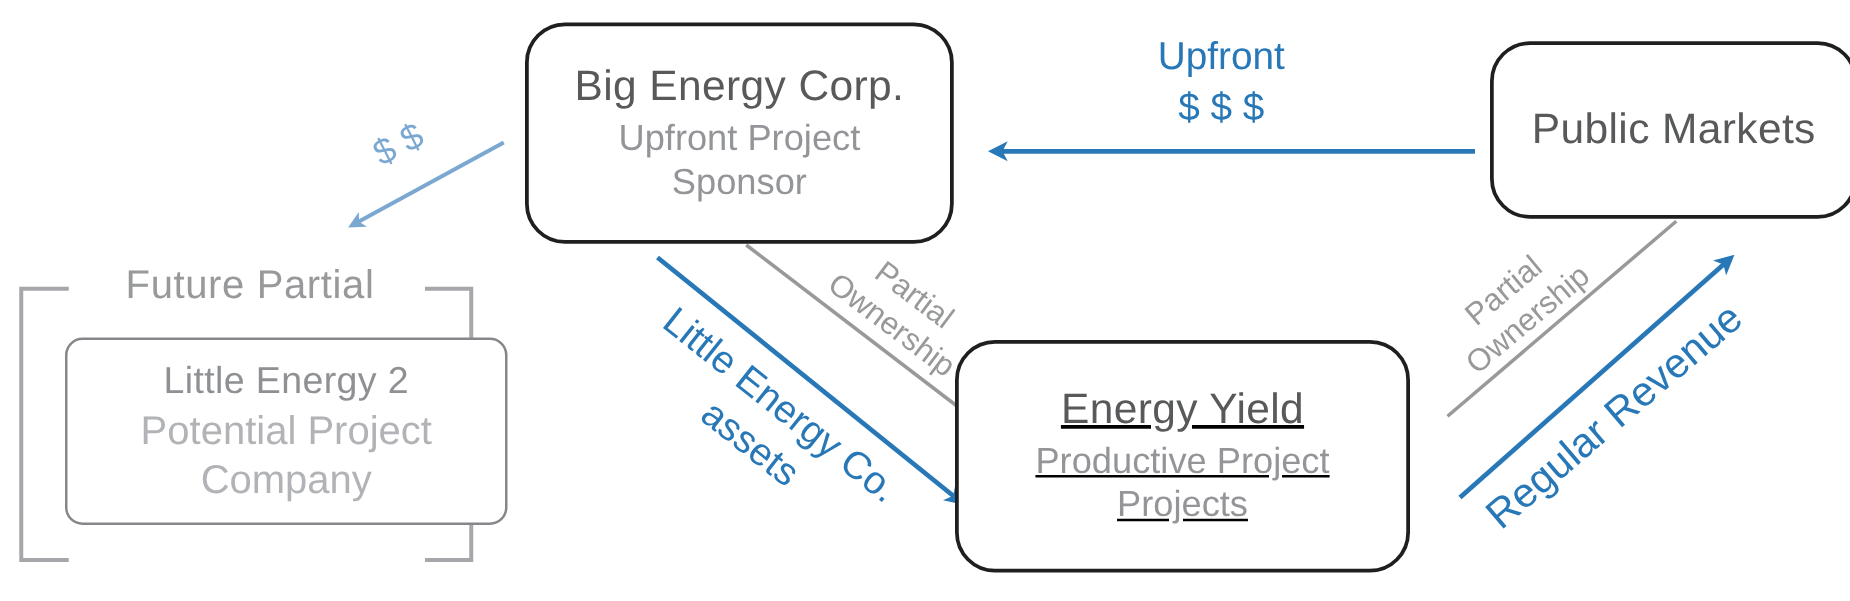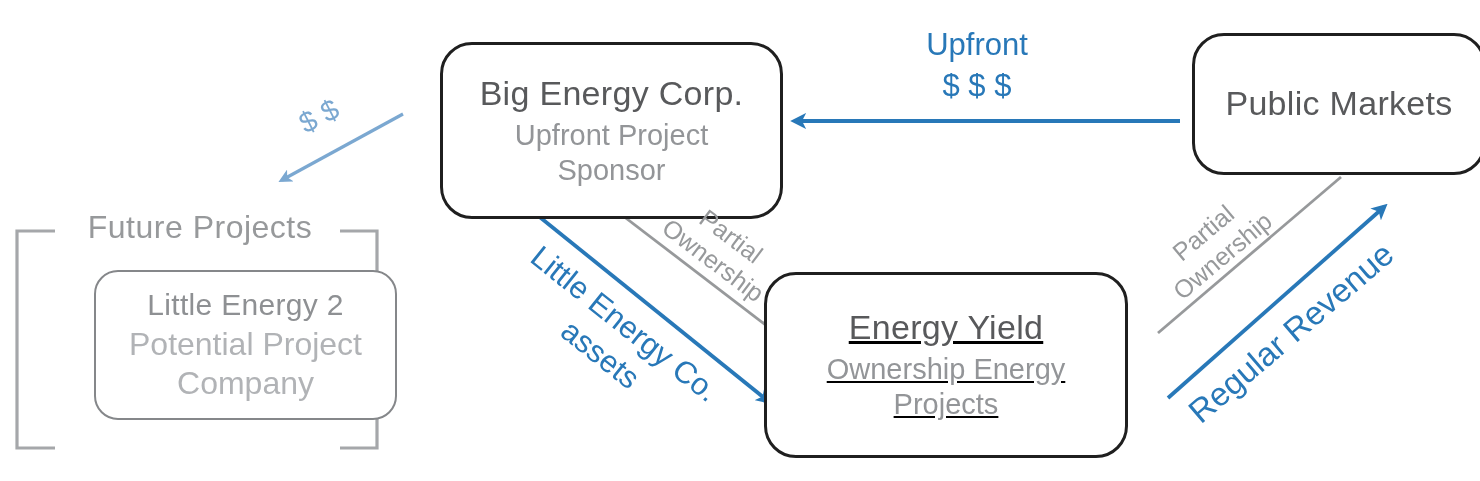--- a/index.html
+++ b/index.html
@@ -11,29 +11,29 @@
 
   
   .node{
     position:absolute;display:flex;flex-direction:column;align-items:center;justify-content:center;
     text-align:center;background:#ffffff;box-sizing:border-box;
   }
   .node.black{border:3.5px solid var(--border-black);border-radius:32px;}
   .node-title{font-size:34px;color:var(--title-gray);letter-spacing:0.3px;line-height:1.15;}
   .node-sub{font-size:29px;color:var(--sub-gray);line-height:1.2;margin-top:5px;}
 
-  .big-energy{left:440px;top:18px;width:343px;height:177px;margin-top:24px;}
+  .big-energy{left:420px;top:18px;width:343px;height:177px;}
   .big-energy .node-sub{max-width:260px;}
   .public-markets{left:1192px;top:33px;width:294px;height:142px;border-radius:30px;}
   .energy-yield{left:764px;top:272px;width:364px;height:186px;text-decoration:underline;}
   .energy-yield .node-sub{max-width:285px;}
 
   .little-energy{
-    left:52px;top:270px;width:303px;height:150px;
-    border:2.5px solid var(--inner-border-gray);border-radius:24px;margin-left:42px;
+    left:52px;top:270px;width:354px;height:150px;
+    border:2.5px solid var(--inner-border-gray);border-radius:14px;
   }
   .little-energy .node-title{font-size:30px;color:var(--little-title-gray);}
   .little-energy .node-sub{font-size:32px;color:var(--faint-gray);max-width:248px;margin-top:3px;}
 
   .group-label{
     position:absolute;left:60px;top:209px;width:280px;text-align:center;
     font-size:32px;color:var(--group-gray);letter-spacing:0.5px;
   }
 
   
@@ -87,29 +87,29 @@
     <div class="node-title">Big Energy Corp.</div>
     <div class="node-sub">Upfront Project Sponsor</div>
   </div>
 
   <div class="node black public-markets">
     <div class="node-title">Public Markets</div>
   </div>
 
   <div class="node black energy-yield">
     <div class="node-title">Energy Yield</div>
-    <div class="node-sub">Ownership Energy Projects</div>
+    <div class="node-sub">Productive Project Projects</div>
   </div>
 
   <div class="node little-energy">
     <div class="node-title">Little Energy 2</div>
     <div class="node-sub">Potential Project Company</div>
   </div>
 
-  <div class="group-label">Future Projects</div>
+  <div class="group-label">Future Partial</div>
 
   <div class="edge-label blue-label upfront-label">
     <div>Upfront</div>
     <div>$ $ $</div>
   </div>
 
   <div class="edge-label light-label dollar-label">$ $</div>
 
   <div class="edge-label blue-label assets-label">
     <div>Little Energy Co.</div>

